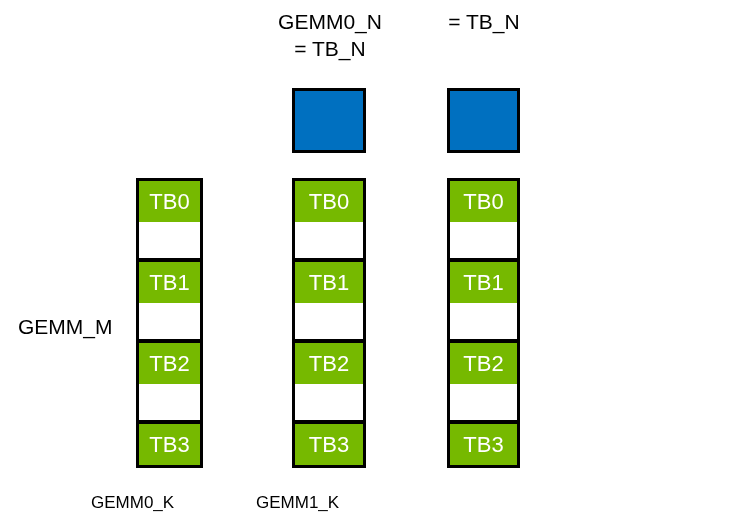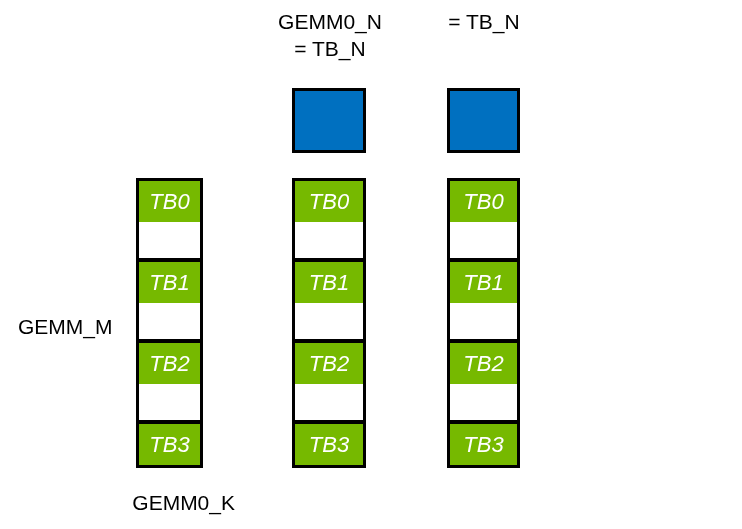--- a/index.html
+++ b/index.html
@@ -43,21 +43,20 @@
 
   
   .col {
     position: absolute;
     top: 178px;
     height: 290px;
     border: 3px solid var(--outline-black, #000000);
     box-sizing: border-box;
     display: flex;
     flex-direction: column;
-    font-style: italic;
   }
   .col0 { left: 136px; width: 67px; }
   .col1 { left: 292px; width: 74px; }
   .col2 { left: 447px; width: 73px; }
   .cell {
     flex: 1 1 0;
     background: var(--activation-green, #76B900);
     color: var(--cell-text, #ffffff);
     font-size: 22px;
     display: flex;
@@ -76,22 +75,22 @@
     line-height: 24px;
     white-space: nowrap;
   }
   .gemm-m        { left: 18px;  top: 307px; margin-top: 8px; }
   .weights-lbl   { left: 597px; top: 112px; }
   .activations-lbl { left: 597px; top: 298px; }
   .ftr {
     position: absolute;
     top: 491px;
     width: 144px;
-    text-align: right;
-    font-size: 21px;
+    text-align: left;
+    font-size: 17px;
     line-height: 24px;
     white-space: nowrap;
   }
   .ftr0 { left: 91px; }
   .ftr1 { left: 256px; }
 </style>
 </head>
 <body>
 
 <div class="stage">
@@ -121,14 +120,15 @@
   </div>
   <div class="col col2">
     <div class="cell">TB0</div>
     <div class="cell">TB1</div>
     <div class="cell">TB2</div>
     <div class="cell">TB3</div>
   </div>
 
   <div class="lbl gemm-m">GEMM_M</div>
   <div class="ftr ftr0">GEMM0_K</div>
+  <div class="ftr ftr1">GEMM1_K</div>
 
 </div>
 
 </body></html>

